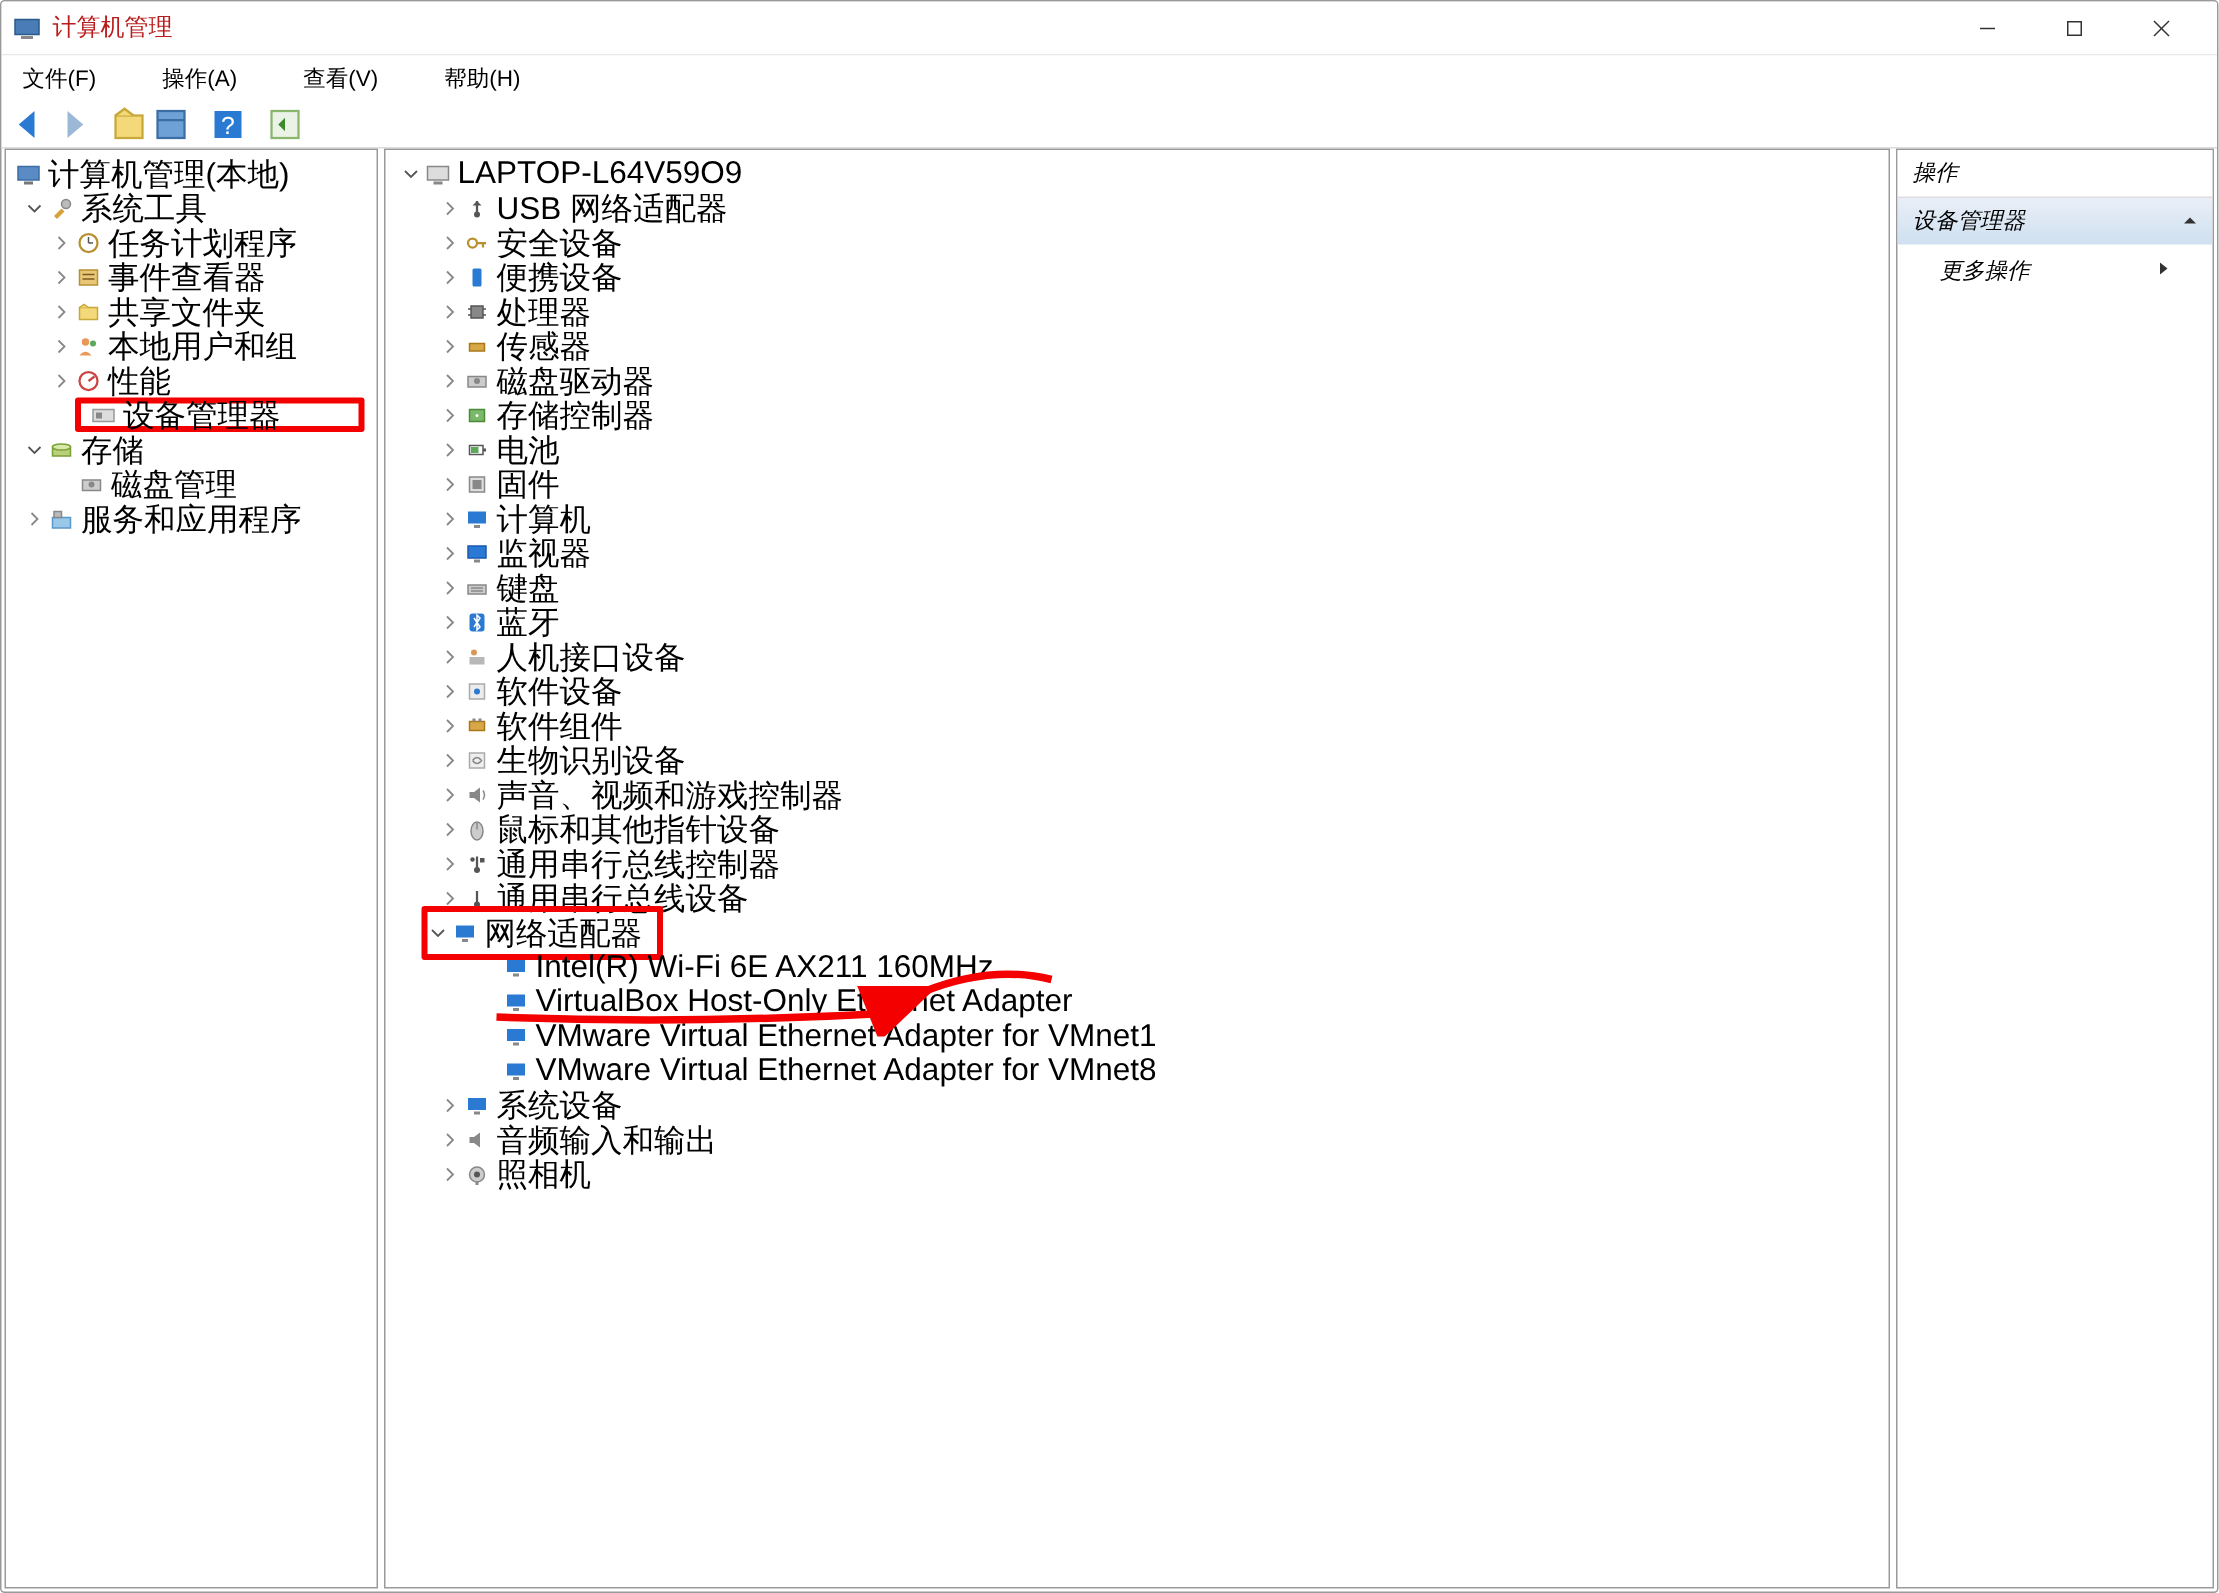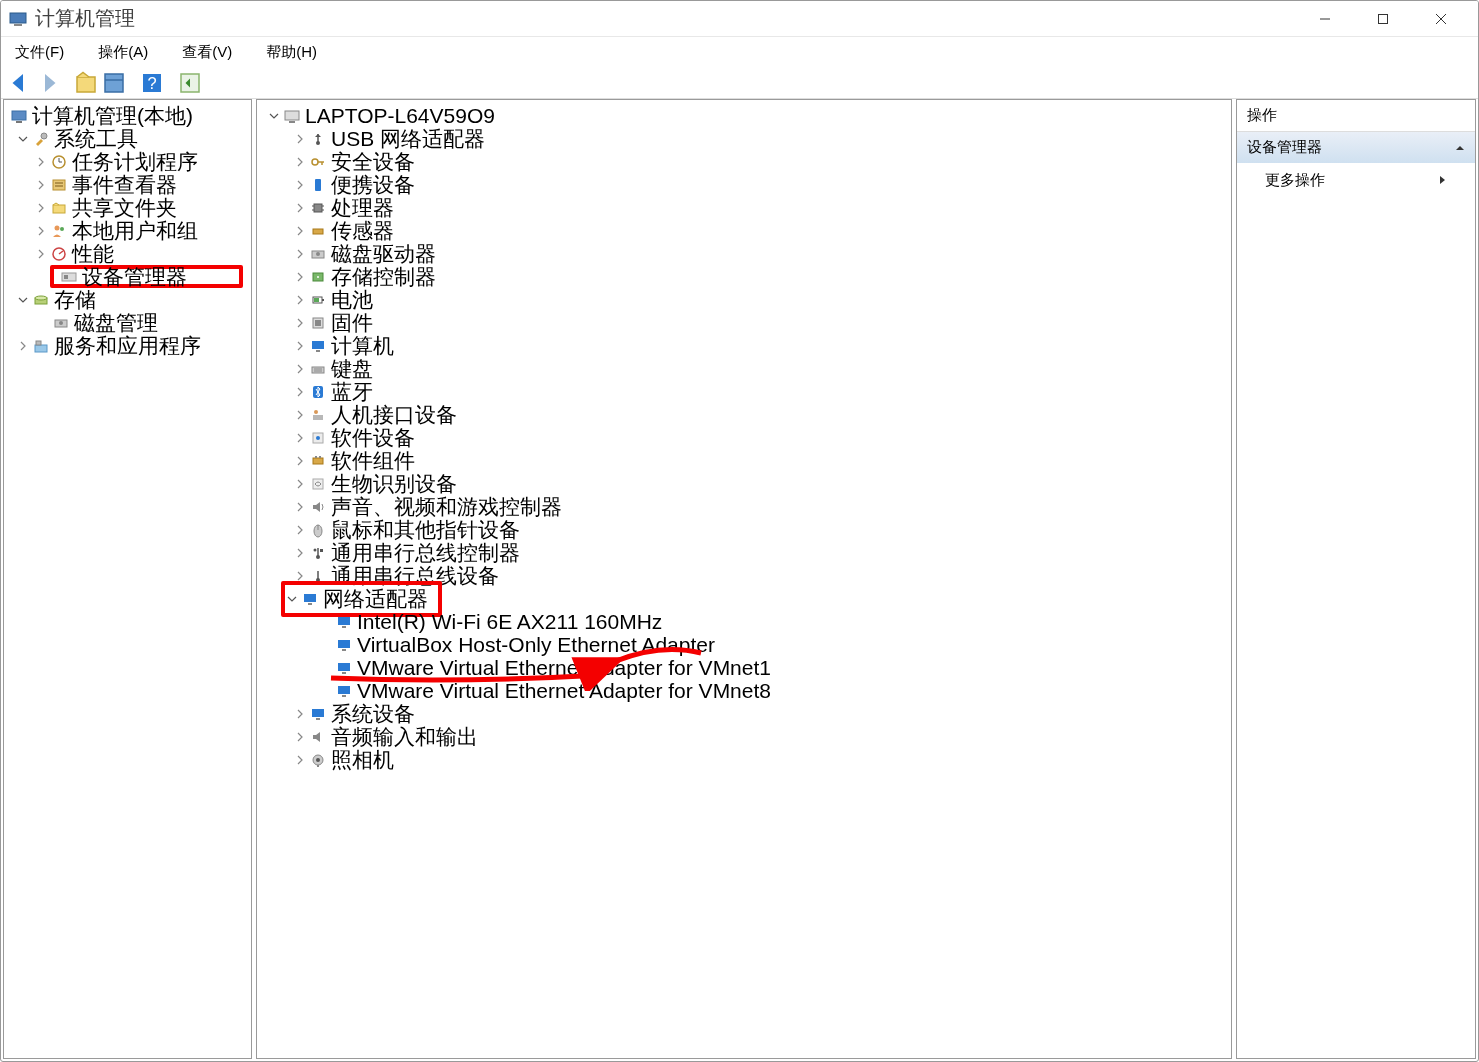--- a/index.html
+++ b/index.html
@@ -1,40 +1,40 @@
 <!DOCTYPE html>
 <html><head>
 <meta charset="utf-8">
 <style>
 * { margin: 0; padding: 0; box-sizing: border-box; font-family: "Microsoft YaHei", "Segoe UI", sans-serif; }
 body { background: #fff; width: 1479px; height: 1062px; overflow: hidden; border: 1px solid #999; border-radius: 3px; position: relative; }
 
 
 .titlebar { height: 36px; display: flex; align-items: center; padding: 0 8px; background: #fff; border-bottom: 1px solid #e8e8e8; }
 .titlebar .app-icon { width: 18px; height: 18px; margin-right: 8px; }
-.titlebar .title { font-size: 20px; color: #404040; flex: 1; }
+.titlebar .title { font-size: 16px; color: #b91c1c; flex: 1; }
 .titlebar .win-controls { display: flex; gap: 0; }
 .titlebar .win-btn { width: 58px; height: 36px; display: flex; align-items: center; justify-content: center; color: #333; }
 .titlebar .win-btn svg { width: 12px; height: 12px; }
 
 
-.menubar { height: 30px; display: flex; align-items: center; padding: 0 8px; background: #fff; font-size: 15px; gap: 22px; }
+.menubar { height: 30px; display: flex; align-items: center; padding: 0 8px; background: #fff; font-size: 15px; gap: 32px; }
 .menubar .menu-item { padding: 2px 6px; cursor: default; }
 
 
 .toolbar { height: 32px; display: flex; align-items: center; padding: 2px 6px; border-bottom: 1px solid #ddd; gap: 2px; background:#fff;}
 .toolbar .tb-btn { width: 26px; height: 26px; display: flex; align-items: center; justify-content: center; border: 1px solid transparent; }
 .toolbar .tb-sep { width: 8px; }
 
 
 .content { position: absolute; top: 98px; left: 2px; right: 2px; bottom: 2px; display: flex; }
 .panel { border: 1px solid #9a9a9a; background: #fff; overflow: auto; }
 .panel-left { width: 249px; }
 .panel-mid { flex: 1; margin: 0 4px; }
-.panel-right { width: 240px; display:flex; flex-direction:column; }
+.panel-right { width: 212px; display:flex; flex-direction:column;font-style:italic; }
 
 
 .tree { font-size: 21px; padding: 4px 0; }
 .tree-row { display: flex; align-items: center; height: 23px; white-space: nowrap; cursor: default; }
 .tree-caret { width: 14px; height: 14px; display: flex; align-items: center; justify-content: center; flex-shrink: 0; }
 .tree-caret svg { width: 10px; height: 10px; }
 .tree-icon { width: 18px; height: 18px; margin: 0 4px 0 2px; flex-shrink: 0; display:flex; align-items:center; justify-content:center; }
 .tree-label { padding-right: 6px; }
 .indent { display:inline-block; flex-shrink:0; }
 
@@ -451,20 +451,35 @@
               <path d="M3 1 L7 5 L3 9" fill="none" stroke="#888" stroke-width="1.2"></path>
             </svg>
           </span>
           <span class="tree-icon">
             <svg width="16" height="16">
               <rect x="2" y="3" width="12" height="8" fill="#2a7ad4"></rect>
               <rect x="6" y="12" width="4" height="2" fill="#888"></rect>
             </svg>
           </span>
           <span class="tree-label">计算机</span>
+        </div>
+        <div class="tree-row">
+          <span class="indent" style="width:36px"></span>
+          <span class="tree-caret">
+            <svg viewBox="0 0 10 10">
+              <path d="M3 1 L7 5 L3 9" fill="none" stroke="#888" stroke-width="1.2"></path>
+            </svg>
+          </span>
+          <span class="tree-icon">
+            <svg width="16" height="16">
+              <rect x="2" y="3" width="12" height="8" fill="#2a7ad4" stroke="#1a5ab4"></rect>
+              <rect x="6" y="12" width="4" height="2" fill="#888"></rect>
+            </svg>
+          </span>
+          <span class="tree-label">监视器</span>
         </div>
         <div class="tree-row">
           <span class="indent" style="width:36px"></span>
           <span class="tree-caret">
             <svg viewBox="0 0 10 10">
               <path d="M3 1 L7 5 L3 9" fill="none" stroke="#888" stroke-width="1.2"></path>
             </svg>
           </span>
           <span class="tree-icon">
             <svg width="16" height="16">

